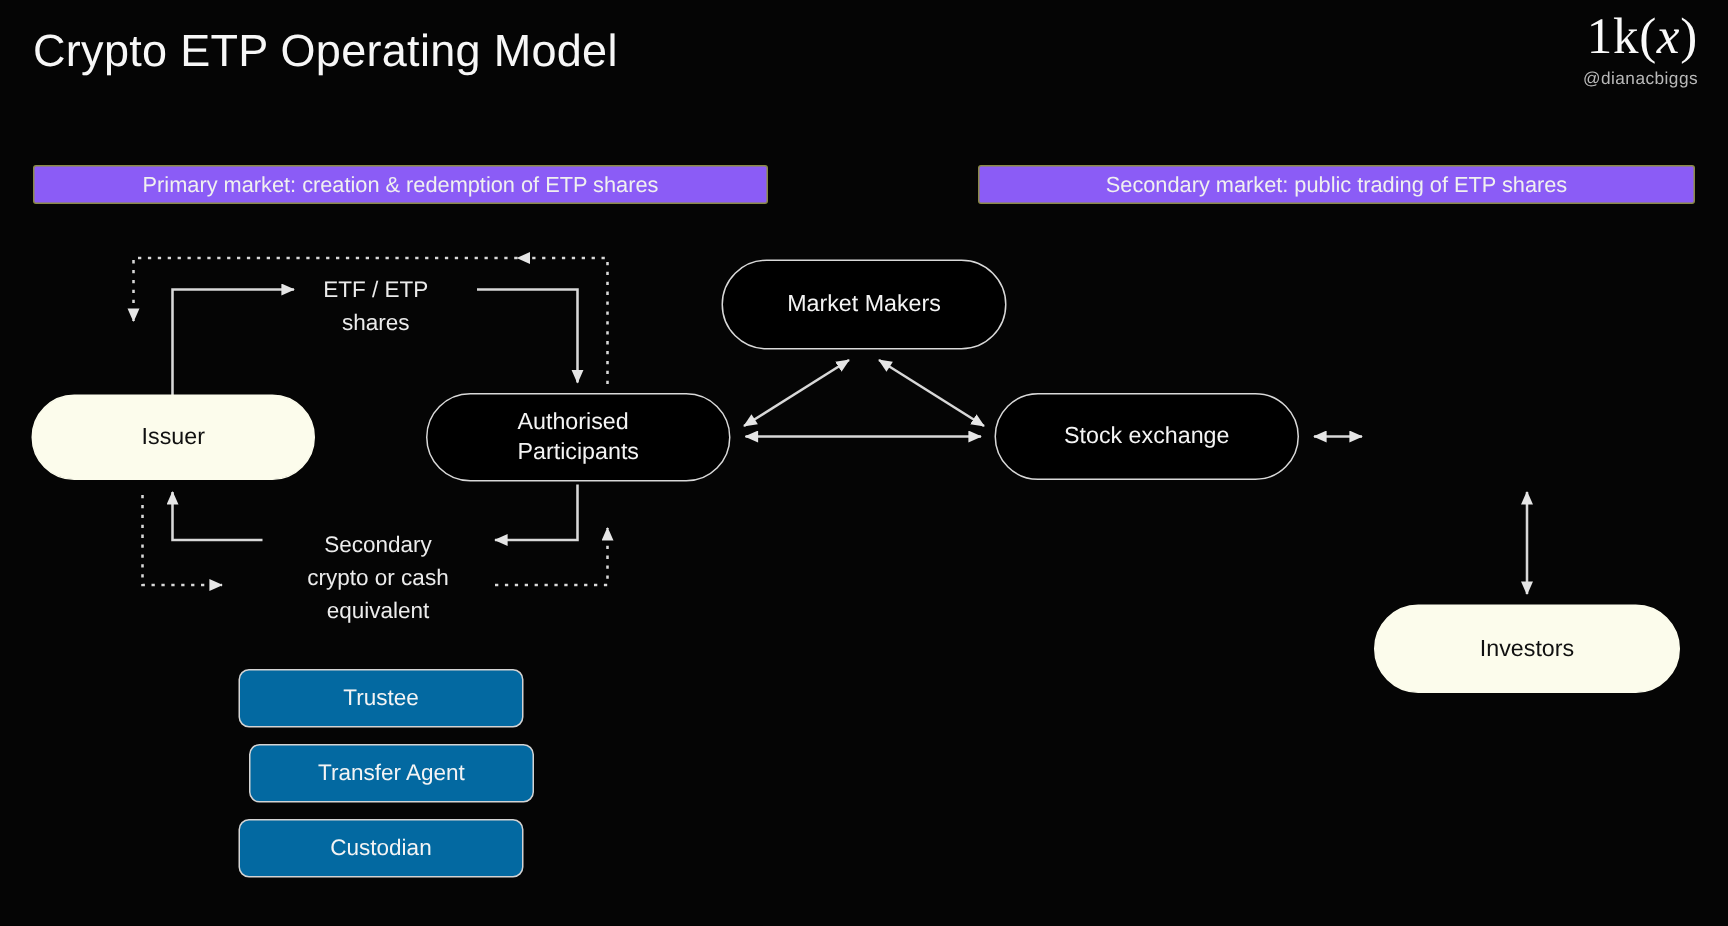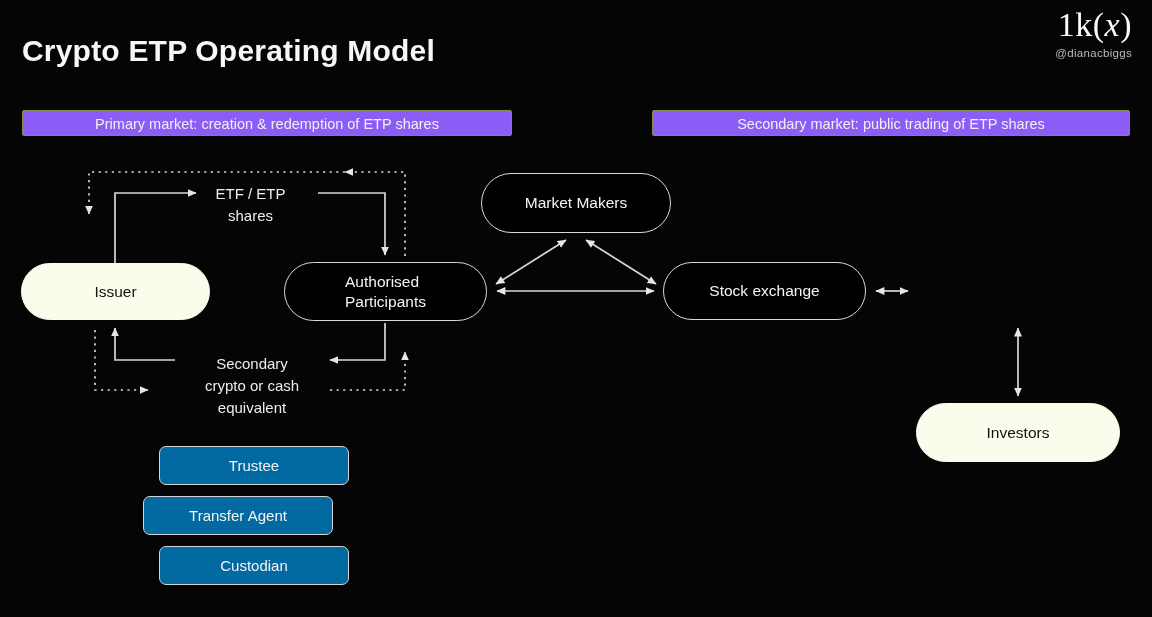--- a/index.html
+++ b/index.html
@@ -6,22 +6,22 @@
   body{
     width:1152px;height:617px;position:relative;overflow:hidden;
     font-family:"Liberation Sans", sans-serif;
     background:#050505;
     color:#f2f2f2;
   }
   #stage{position:absolute;inset:0;}
 
   
   .title{
-    position:absolute;left:22px;top:34px;
-    font-size:30px;letter-spacing:.2px;color:#f7f7f7;font-weight:700;
+    position:absolute;left:22px;top:18px;
+    font-size:30px;letter-spacing:.2px;color:#f7f7f7;font-weight:400;
     white-space:nowrap;
   }
   .logo{
     position:absolute;right:20px;top:6px;text-align:right;
   }
   .logo .mark{
     font-size:34px;color:#fafafa;font-weight:300;letter-spacing:.5px;
     font-family:"Liberation Serif", serif;
   }
   .logo .mark .it{font-style:italic;}
@@ -57,21 +57,21 @@
   #n-banks      {left:916px;top:262px; width:204px;height:58px;}
   #n-investors  {left:916px;top:403px; width:204px;height:59px;}
 
   .boxnode{
     position:absolute;box-sizing:border-box;
     border:1.2px solid #d4d4d4;border-radius:7px;background:#0369a1;
     display:flex;align-items:center;justify-content:center;
     font-size:15px;color:#f4f4f4;
   }
   #b-trustee {left:159px;top:446px;width:190px;height:39px;}
-  #b-transfer{left:143px;top:496px;width:190px;height:39px;}
+  #b-transfer{left:166px;top:496px;width:190px;height:39px;}
   #b-custodian{left:159px;top:546px;width:190px;height:39px;}
 
   
   .flabel{
     position:absolute;text-align:center;font-size:15px;color:#ececec;
     line-height:1.45;
   }
   #lbl-shares{left:184px;top:183px;width:133px;}
   #lbl-underlying{left:182px;top:353px;width:140px;}
 

